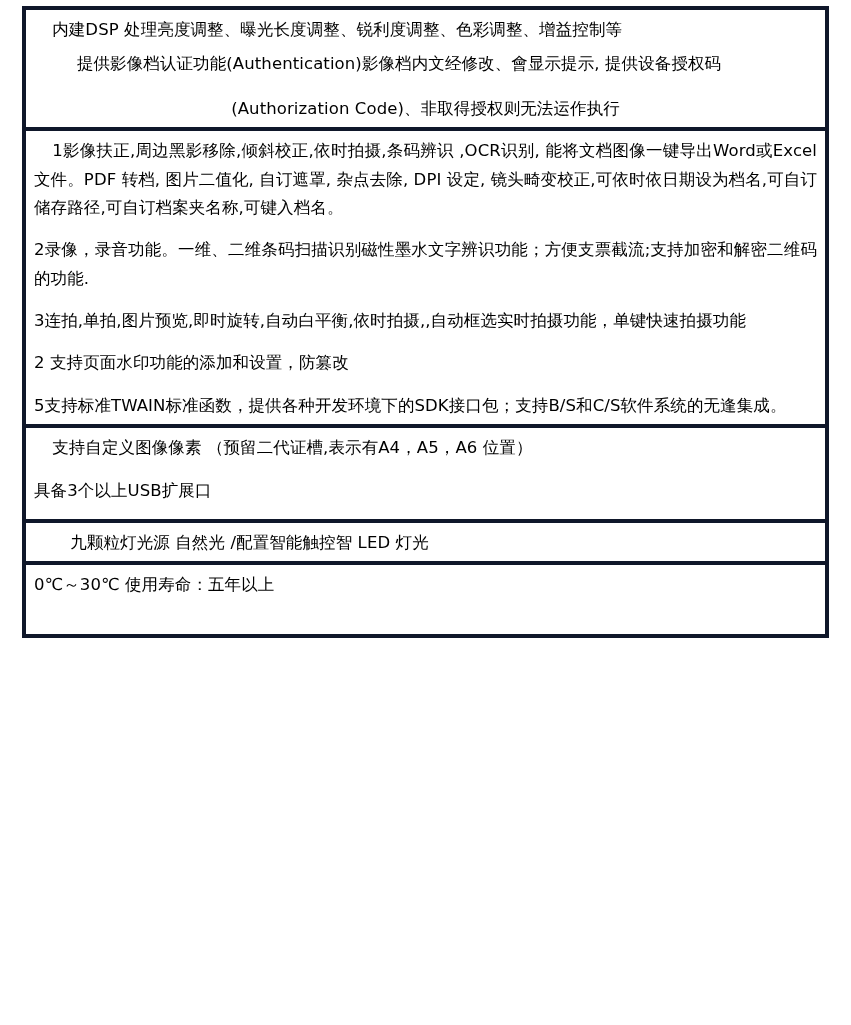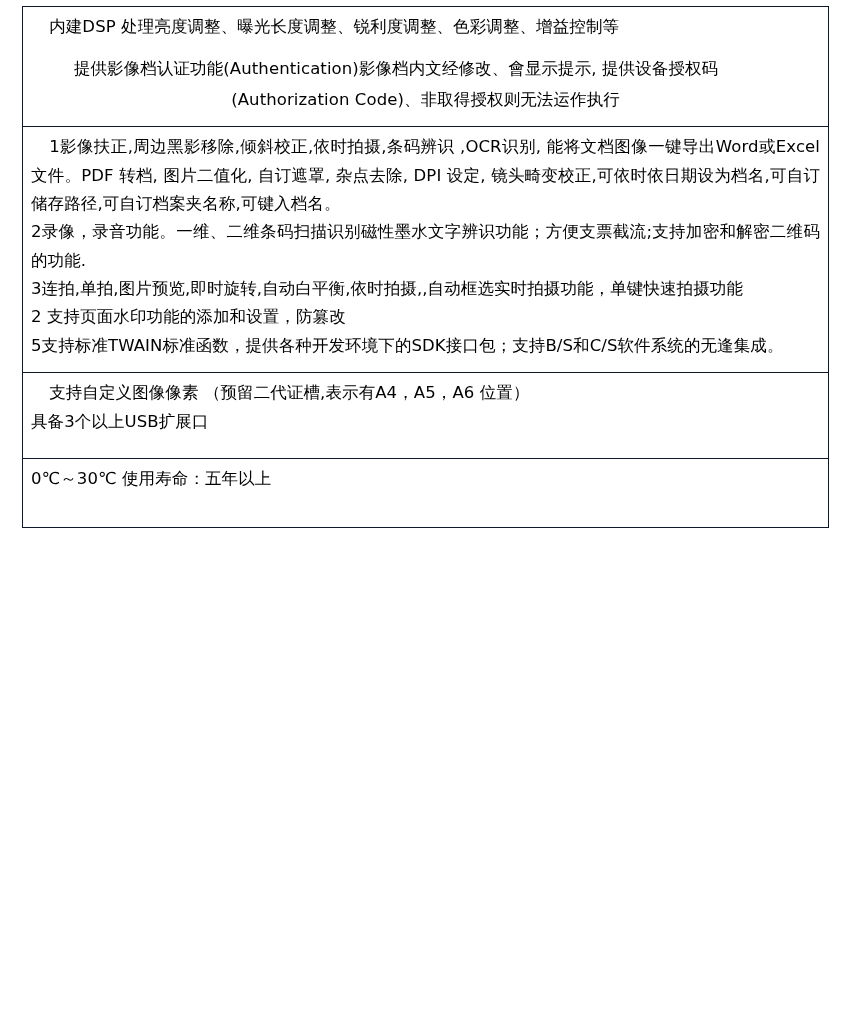--- a/index.html
+++ b/index.html
@@ -20,71 +20,77 @@
     height: 1025px;
     box-sizing: border-box;
     padding: 6px 22px 0 22px;
   }
   table.doc {
     width: 100%;
     border-collapse: collapse;
     table-layout: fixed;
   }
   table.doc td.cell {
-    border: 1px solid #0f172a;
+    border: 4px solid #0f172a;
     vertical-align: top;
-    padding: 6px 8px 12px 8px;
+    padding: 6px 8px 4px 8px;
   }
   .para {
     font-size: 16.5px;
     line-height: 1.72;
     text-align: justify;
     text-justify: inter-ideograph;
     margin: 0;
     letter-spacing: 0.1px;
   }
   .para + .para {
+    margin-top: 14px;
   }
   .indent1 { text-indent: 1.1em; }
   .indent2 { text-indent: 2.2em; }
   .center { text-align: center; text-indent: 0; }
   .center-ish { text-align: left; text-indent: 2.6em; }
   .cell-pad-lg { padding-top: 10px; padding-bottom: 14px; }
   .cell-short { padding-top: 10px; padding-bottom: 12px; }
   .gap-line { height: 10px; }
 </style>
 </head>
 <body>
 
 <div class="page">
   <table class="doc">
     <tbody>
       <tr>
         <td class="cell">
           <p class="para indent1">内建DSP 处理亮度调整、曝光长度调整、锐利度调整、色彩调整、增益控制等</p>
-          <p class="para center-ish" style="margin-top:14px;">提供影像档认证功能(Authentication)影像档内文经修改、會显示提示, 提供设备授权码</p>
-          <p class="para center" style="margin-top:2px;">(Authorization Code)、非取得授权则无法运作执行</p>
+          <p class="para center-ish" style="margin-top:6px;">提供影像档认证功能(Authentication)影像档内文经修改、會显示提示, 提供设备授权码</p>
+          <p class="para center" style="margin-top:16px;">(Authorization Code)、非取得授权则无法运作执行</p>
         </td>
       </tr>
       <tr>
         <td class="cell cell-pad-lg">
           <p class="para indent1">1影像扶正,周边黑影移除,倾斜校正,依时拍摄,条码辨识 ,OCR识别,  能将文档图像一键导出Word或Excel文件。PDF 转档, 图片二值化, 自订遮罩, 杂点去除, DPI 设定, 镜头畸变校正,可依时依日期设为档名,可自订储存路径,可自订档案夹名称,可键入档名。</p>
           <p class="para">2录像，录音功能。一维、二维条码扫描识别磁性墨水文字辨识功能；方便支票截流;支持加密和解密二维码的功能.</p>
           <p class="para">3连拍,单拍,图片预览,即时旋转,自动白平衡,依时拍摄,,自动框选实时拍摄功能，单键快速拍摄功能</p>
           <p class="para">2    支持页面水印功能的添加和设置，防篡改</p>
           <p class="para">5支持标准TWAIN标准函数，提供各种开发环境下的SDK接口包；支持B/S和C/S软件系统的无逢集成。</p>
         </td>
       </tr>
       <tr>
         <td class="cell cell-short">
           <p class="para indent1">支持自定义图像像素    （预留二代证槽,表示有A4，A5，A6 位置）</p>
           <p class="para">具备3个以上USB扩展口</p>
           <div class="gap-line"></div>
         </td>
       </tr>
       <tr>
+        <td class="cell cell-short">
+          <p class="para indent2">九颗粒灯光源        自然光  /配置智能触控智 LED 灯光</p>
+        </td>
+      </tr>
+      <tr>
         <td class="cell cell-short" style="padding-bottom:34px;">
           <p class="para">0℃～30℃         使用寿命：五年以上</p>
         </td>
       </tr>
     </tbody>
   </table>
 </div>
 
 </body></html>

